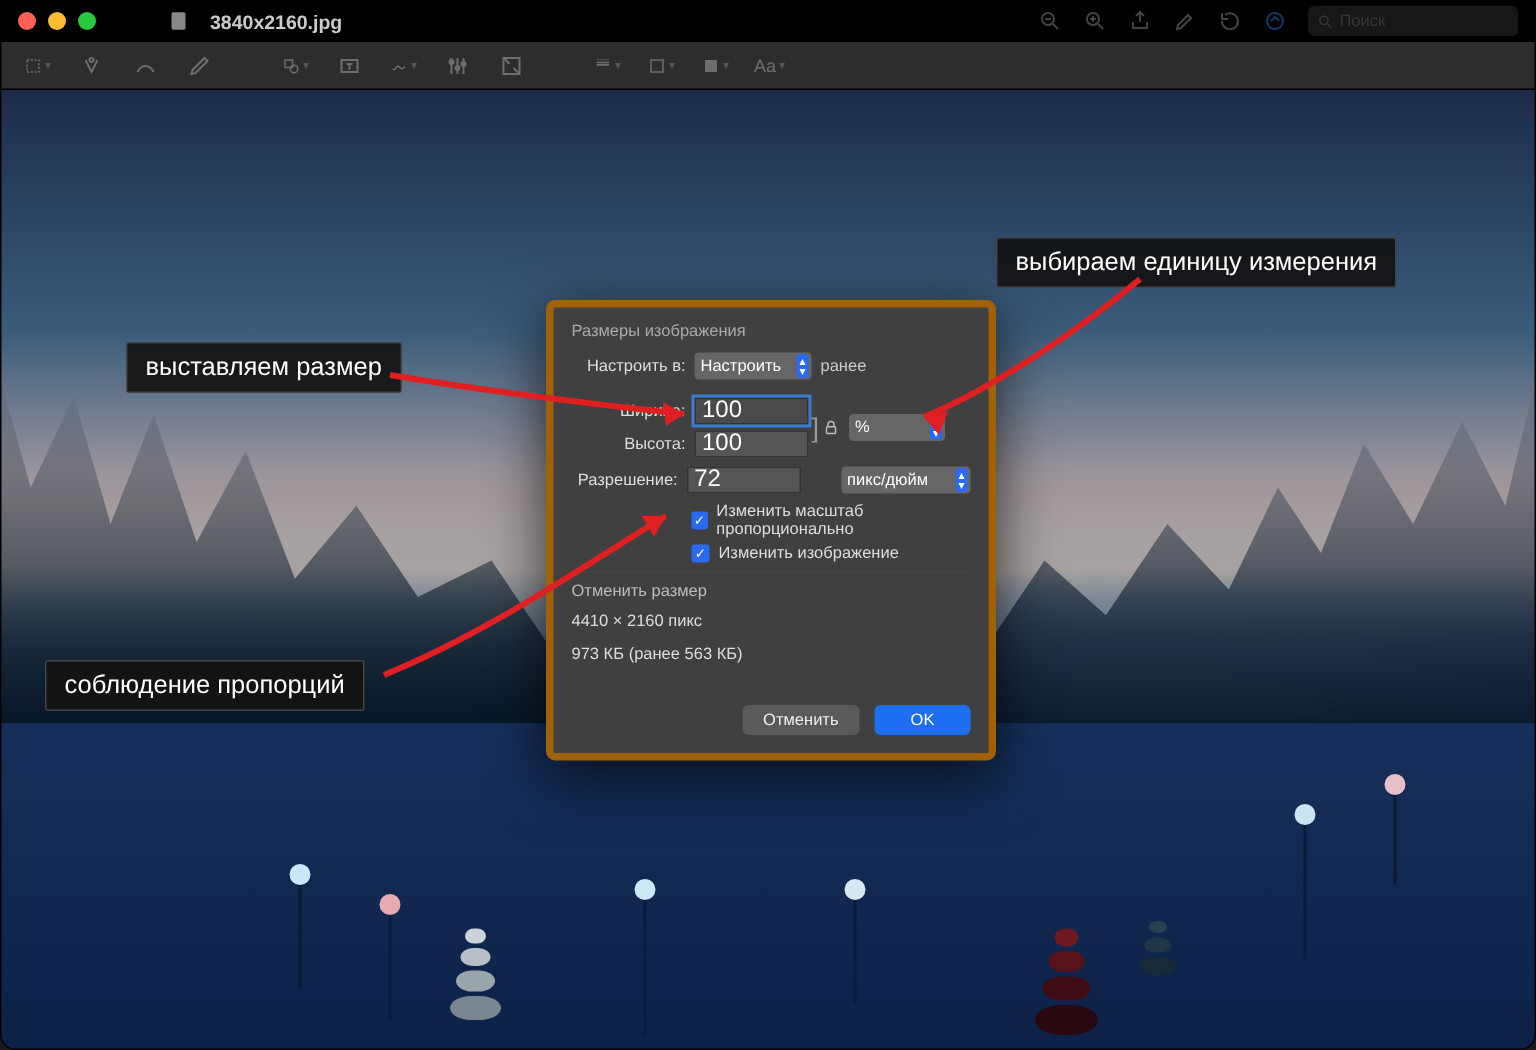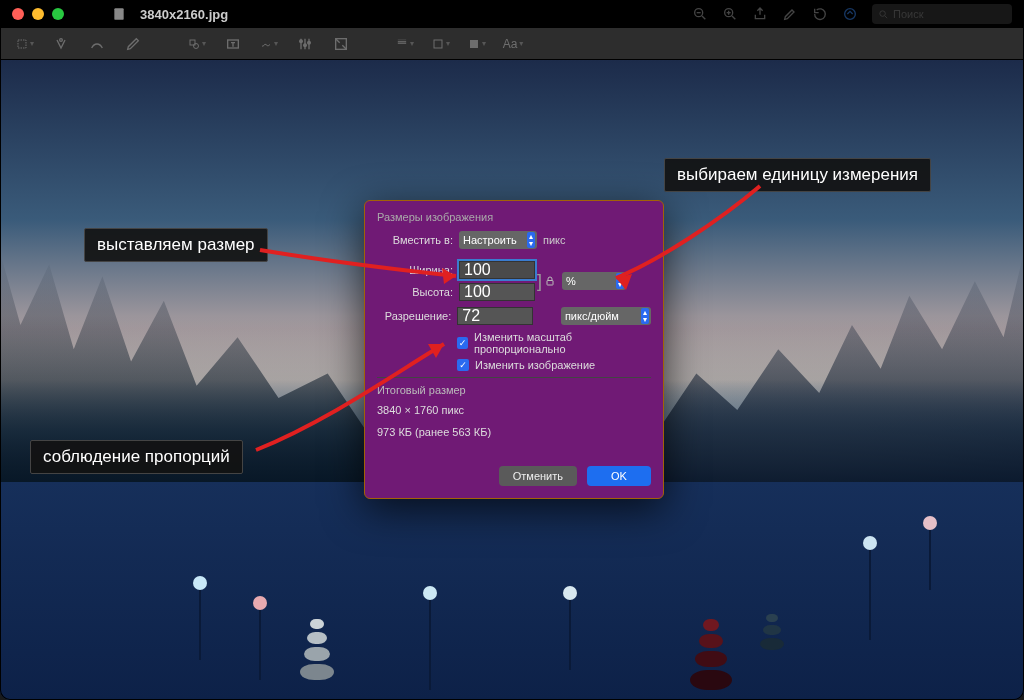--- a/index.html
+++ b/index.html
@@ -40,21 +40,21 @@
     clip-path: polygon(0 100%, 20% 50%, 30% 65%, 40% 40%, 50% 58%, 58% 30%, 65% 48%, 72% 18%, 80% 40%, 88% 12%, 95% 35%, 100% 0, 100% 100%); }
   .fg { position:absolute; left:0; right:0; bottom:0; height:34%;
     background: linear-gradient(180deg, #162f5a 0%, #0d2148 100%); }
   .flower { position:absolute; width: 20px; }
   .flower .stem { width:2px; height:70px; background:#0a1a38; margin:0 auto; }
   .flower .bulb { width:14px; height:14px; border-radius:50%; margin: -6px auto 0; }
   .stack { position:absolute; display:flex; flex-direction:column; gap:3px; align-items:center; }
   .stone { border-radius:50%/60%; }
 
   
-  .dialog { position:absolute; left: 364px; top: 200px; width: 300px; background: #701a75; border: 1px solid #a16207; border-radius: 6px; box-shadow: 0 10px 40px rgba(0,0,0,.7); color: #ddd; font-size: 11px; }
+  .dialog { position:absolute; left: 364px; top: 200px; width: 300px; background: #404040; border: 5px solid #a16207; border-radius: 6px; box-shadow: 0 10px 40px rgba(0,0,0,.7); color: #ddd; font-size: 11px; }
   .dlg-pad { padding: 10px 12px; }
   .dlg-title { color: #aaa; font-size: 11px; margin-bottom: 8px; }
   .row { display:flex; align-items:center; margin-bottom: 6px; gap: 6px; }
   .lbl { width: 76px; text-align: right; color:#ddd; }
   .select { background: #666; color:#fff; border-radius: 3px; padding: 1px 4px; height: 18px; display:flex; align-items:center; font-size:11px; position:relative; }
   .select .arrows { position:absolute; right:2px; top:1px; font-size:8px; line-height:7px; color:#fff; background:#1a66ff; border-radius:2px; padding:1px 2px; }
   .select.blue .arrows { background:#2a6af0; }
   .input { background:#555; border:1px solid #333; color:#fff; height:18px; padding:0 4px; font-size:16px; width: 76px; }
   .input.focus { outline: 2px solid #3a7ccf; background:#4a4a4a; }
   .link-bracket { color:#999; font-size: 18px; line-height: 12px; padding: 0 2px; }
@@ -277,26 +277,26 @@
     <div class="stone" style="width:18px;height:10px;background:#203545;"></div>
     <div class="stone" style="width:24px;height:12px;background:#182a38;"></div>
   </div>
 </div>
 
 <div class="dialog">
   <div class="dlg-pad">
     <div class="dlg-title">Размеры изображения</div>
 
     <div class="row">
-      <span class="lbl">Вместить в:</span>
+      <span class="lbl">Настроить в:</span>
       <div class="select blue" style="width:78px;">
         <span>Настроить</span>
         <span class="arrows">▴<br>▾</span>
       </div>
-      <span style="color:#ccc;">пикс</span>
+      <span style="color:#ccc;">ранее</span>
     </div>
 
     <div style="height:6px"></div>
 
     <div style="display:flex; align-items:center;">
       <div>
         <div class="row" style="margin-bottom:4px;">
           <span class="lbl">Ширина:</span>
           <input class="input focus" value="100" style="">
         </div>
@@ -334,22 +334,22 @@
       <span class="checkbox">✓</span>
       <span>Изменить масштаб пропорционально</span>
     </div>
     <div class="checkrow">
       <span class="checkbox">✓</span>
       <span>Изменить изображение</span>
     </div>
 
     <div class="divider"></div>
 
-    <div class="result-title">Итоговый размер</div>
-    <div class="result-line">3840 × 1760 пикс</div>
+    <div class="result-title">Отменить размер</div>
+    <div class="result-line">4410 × 2160 пикс</div>
     <div class="result-line">973 КБ (ранее 563 КБ)</div>
   </div>
   <div class="buttons">
     <div class="btn btn-cancel">
         <span>Отменить</span>
       </div>
     <div class="btn btn-ok">
         <span>OK</span>
       </div>
   </div>

